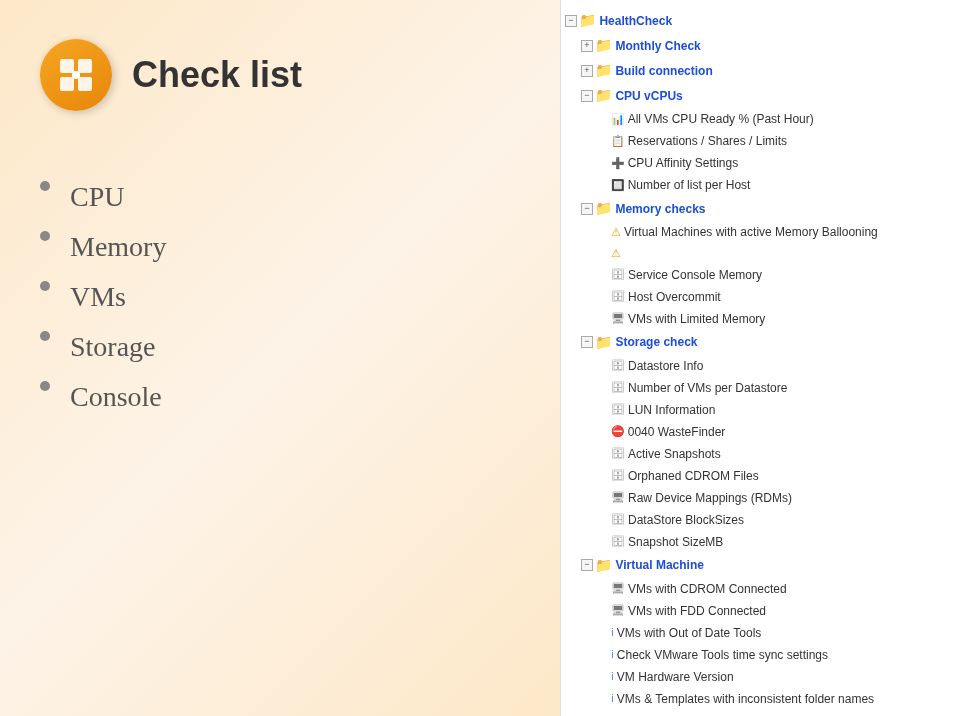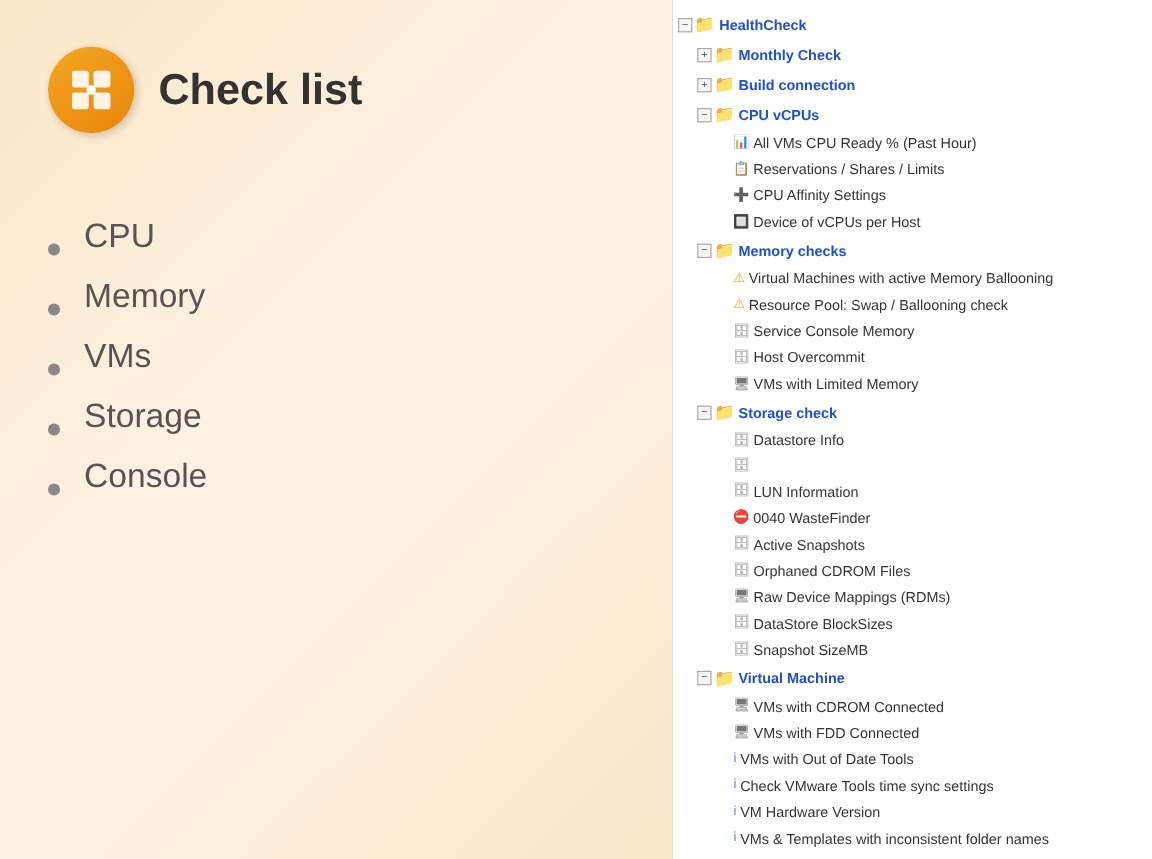--- a/index.html
+++ b/index.html
@@ -55,24 +55,25 @@
     }
 
     .checklist {
       list-style: none;
       padding: 0;
       margin-top: 10px;
     }
 
     .checklist li {
       display: flex;
-      align-items: flex-end;
+      align-items: flex-start;
       font-size: 28px;
       color: #555;
       margin-bottom: 18px;
+      font-family: Liberation Serif, serif;
     }
 
     .bullet {
       width: 10px;
       height: 10px;
       border-radius: 50%;
       background: #888;
       margin-right: 20px;
       flex-shrink: 0;
     }
@@ -179,36 +180,35 @@
       <span class="tree-text ">Reservations / Shares / Limits</span>
     </div>
     <div class="tree-item" style="padding-left: 36px;">
       <span style="width:14px;flex-shrink:0;display:inline-block;"></span>
       <span style="color:#888;font-size:11px;margin-right:3px;flex-shrink:0;">➕</span>
       <span class="tree-text ">CPU Affinity Settings</span>
     </div>
     <div class="tree-item" style="padding-left: 36px;">
       <span style="width:14px;flex-shrink:0;display:inline-block;"></span>
       <span style="color:#4a90d9;font-size:11px;margin-right:3px;flex-shrink:0;">🔲</span>
-      <span class="tree-text ">Device of vCPUs per Host</span>
+      <span class="tree-text ">Number of list per Host</span>
     </div>
     <div class="tree-item" style="padding-left: 20px;">
       <span style="display:inline-flex;align-items:center;justify-content:center;width:12px;height:12px;border:1px solid #aaa;background:#f5f5f5;margin-right:2px;font-size:9px;color:#555;flex-shrink:0;">−</span>
       <span style="color:#e8860a;font-size:14px;margin-right:3px;flex-shrink:0;">📁</span>
       <span class="tree-text section-root">Memory checks</span>
     </div>
     <div class="tree-item" style="padding-left: 36px;">
       <span style="width:14px;flex-shrink:0;display:inline-block;"></span>
       <span style="color:#e8a000;font-size:11px;margin-right:3px;flex-shrink:0;">⚠</span>
       <span class="tree-text ">Virtual Machines with active Memory Ballooning</span>
     </div>
     <div class="tree-item" style="padding-left: 36px;">
       <span style="width:14px;flex-shrink:0;display:inline-block;"></span>
       <span style="color:#e8a000;font-size:11px;margin-right:3px;flex-shrink:0;">⚠</span>
-      <span class="tree-text ">Resource Pool:  Swap / Ballooning check</span>
     </div>
     <div class="tree-item" style="padding-left: 36px;">
       <span style="width:14px;flex-shrink:0;display:inline-block;"></span>
       <span style="color:#888;font-size:11px;margin-right:3px;flex-shrink:0;">🗄</span>
       <span class="tree-text ">Service Console Memory</span>
     </div>
     <div class="tree-item" style="padding-left: 36px;">
       <span style="width:14px;flex-shrink:0;display:inline-block;"></span>
       <span style="color:#888;font-size:11px;margin-right:3px;flex-shrink:0;">🗄</span>
       <span class="tree-text ">Host Overcommit</span>
@@ -224,20 +224,21 @@
       <span class="tree-text section-root">Storage check</span>
     </div>
     <div class="tree-item" style="padding-left: 36px;">
       <span style="width:14px;flex-shrink:0;display:inline-block;"></span>
       <span style="color:#888;font-size:11px;margin-right:3px;flex-shrink:0;">🗄</span>
       <span class="tree-text ">Datastore Info</span>
     </div>
     <div class="tree-item" style="padding-left: 36px;">
       <span style="width:14px;flex-shrink:0;display:inline-block;"></span>
       <span style="color:#888;font-size:11px;margin-right:3px;flex-shrink:0;">🗄</span>
+      <span class="tree-text ">Number of VMs per Datastore</span>
     </div>
     <div class="tree-item" style="padding-left: 36px;">
       <span style="width:14px;flex-shrink:0;display:inline-block;"></span>
       <span style="color:#888;font-size:11px;margin-right:3px;flex-shrink:0;">🗄</span>
       <span class="tree-text ">LUN Information</span>
     </div>
     <div class="tree-item" style="padding-left: 36px;">
       <span style="width:14px;flex-shrink:0;display:inline-block;"></span>
       <span style="color:#cc0000;font-size:11px;margin-right:3px;flex-shrink:0;">⛔</span>
       <span class="tree-text ">0040 WasteFinder</span>

